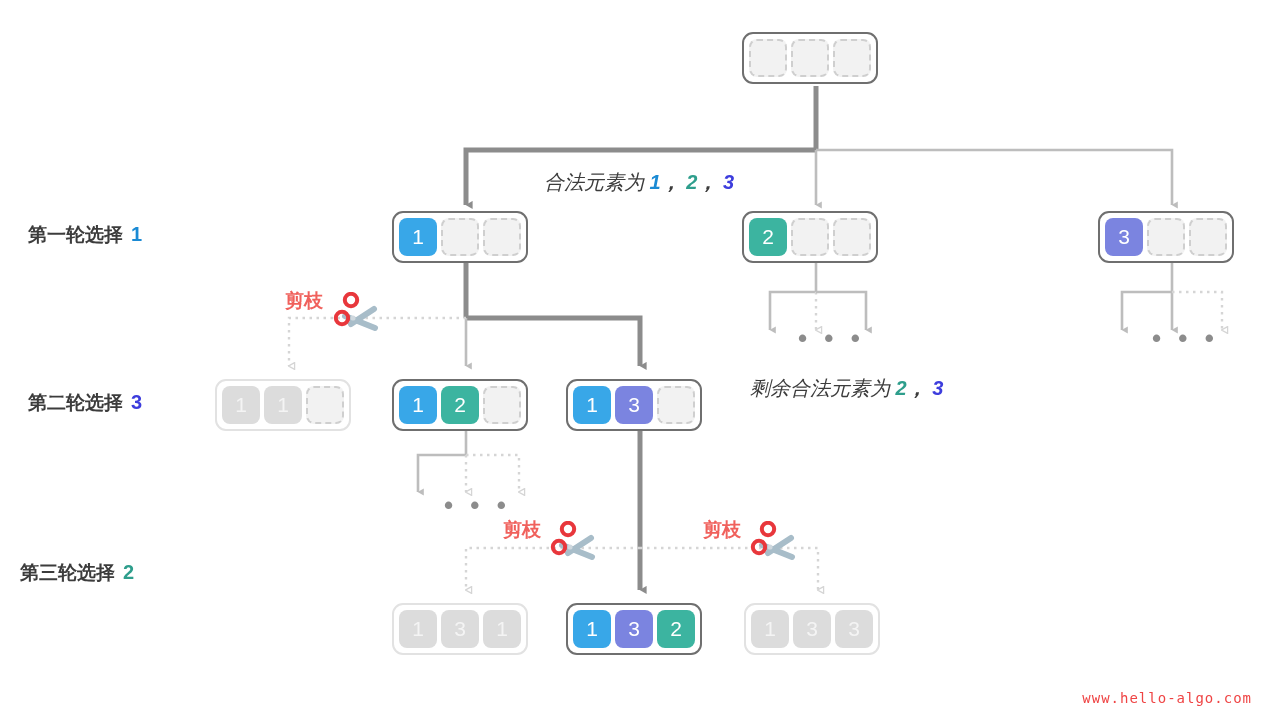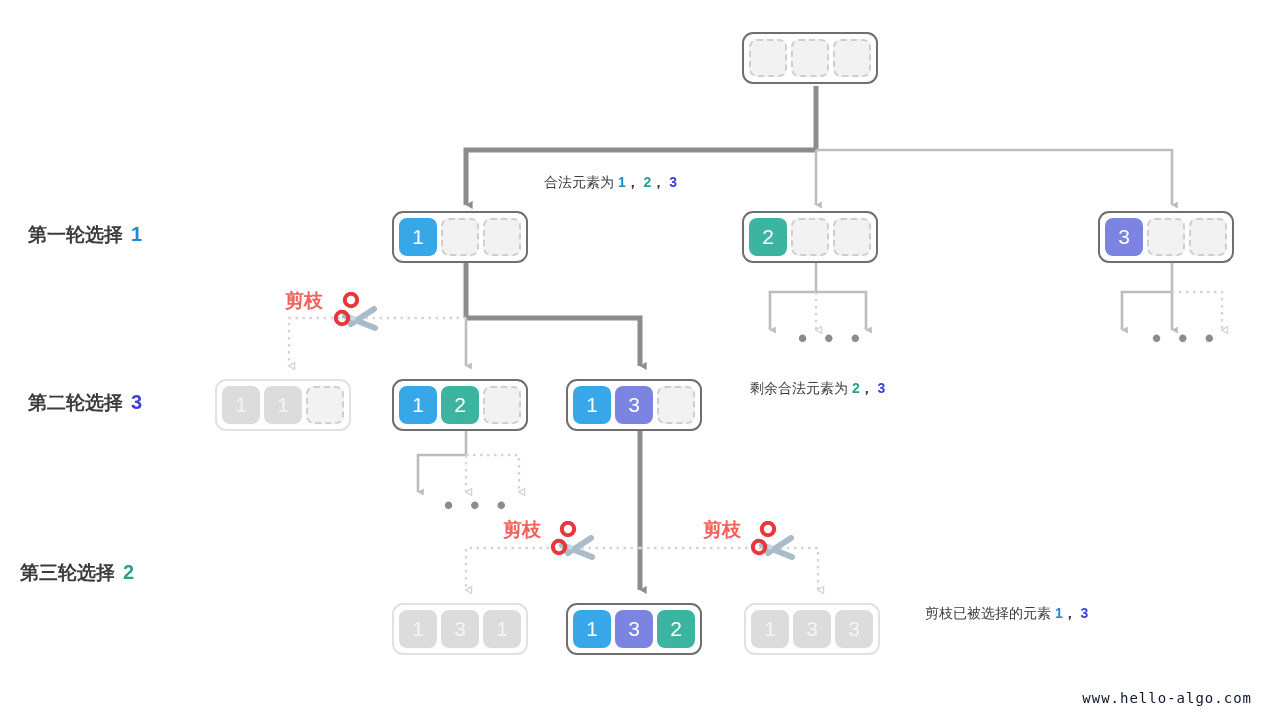--- a/index.html
+++ b/index.html
@@ -50,24 +50,25 @@
     font-size:19px;
     font-weight:bold;
     color:#3c3c3c;
     white-space:nowrap;
   }
   .rowlabel .v{margin-left:8px;font-size:20px;}
 
   
   .annot{
     position:absolute;
-    font-size:14px;
+    font-size:20px;
     color:#3c3c3c;
     white-space:nowrap;
     line-height:30px;
+    font-style:italic;
   }
   .annot .v{font-weight:bold;}
   .num-blue{color:#1a8ad4;}
   .num-green{color:#2e9e8c;}
   .num-purple{color:#3d3ddd;}
   .sep{color:#3c3c3c;font-weight:bold;}
 
   
   .prune{
     position:absolute;
@@ -86,21 +87,21 @@
     color:#8c8c8c;
     font-weight:bold;
     line-height:1;
   }
 
   .watermark{
     position:absolute;
     right:28px;bottom:14px;
     font-family:"DejaVu Sans Mono","Liberation Mono",monospace;
     font-size:14px;
-    color:#0f172a;
+    color:#ef4444;
     letter-spacing:1px;
   }
 </style>
 </head>
 <body>
 
 <div id="stage">
 
   <svg class="edges" viewBox="0 0 1280 720">
     <defs>
@@ -253,25 +254,20 @@
 
   <div class="annot" style="left:750px;top:373px;">
     <div>
       <span>剩余合法元素为</span>
       <span class="v num-green">2</span><span class="sep">，</span>
       <span class="v num-purple">3</span>
     </div>
   </div>
 
   <div class="annot" style="left:925px;top:598px;">
-    <div>
-      <span>剪枝已被选择的元素</span>
-      <span class="v num-blue">1</span><span class="sep">，</span>
-      <span class="v num-purple">3</span>
-    </div>
   </div>
 
   <div class="ellipsis" style="left:798px;top:325px;">• • •</div>
   <div class="ellipsis" style="left:1152px;top:325px;">• • •</div>
   <div class="ellipsis" style="left:444px;top:492px;">• • •</div>
 
   <div class="watermark">www.hello-algo.com</div>
 
 </div>
 

